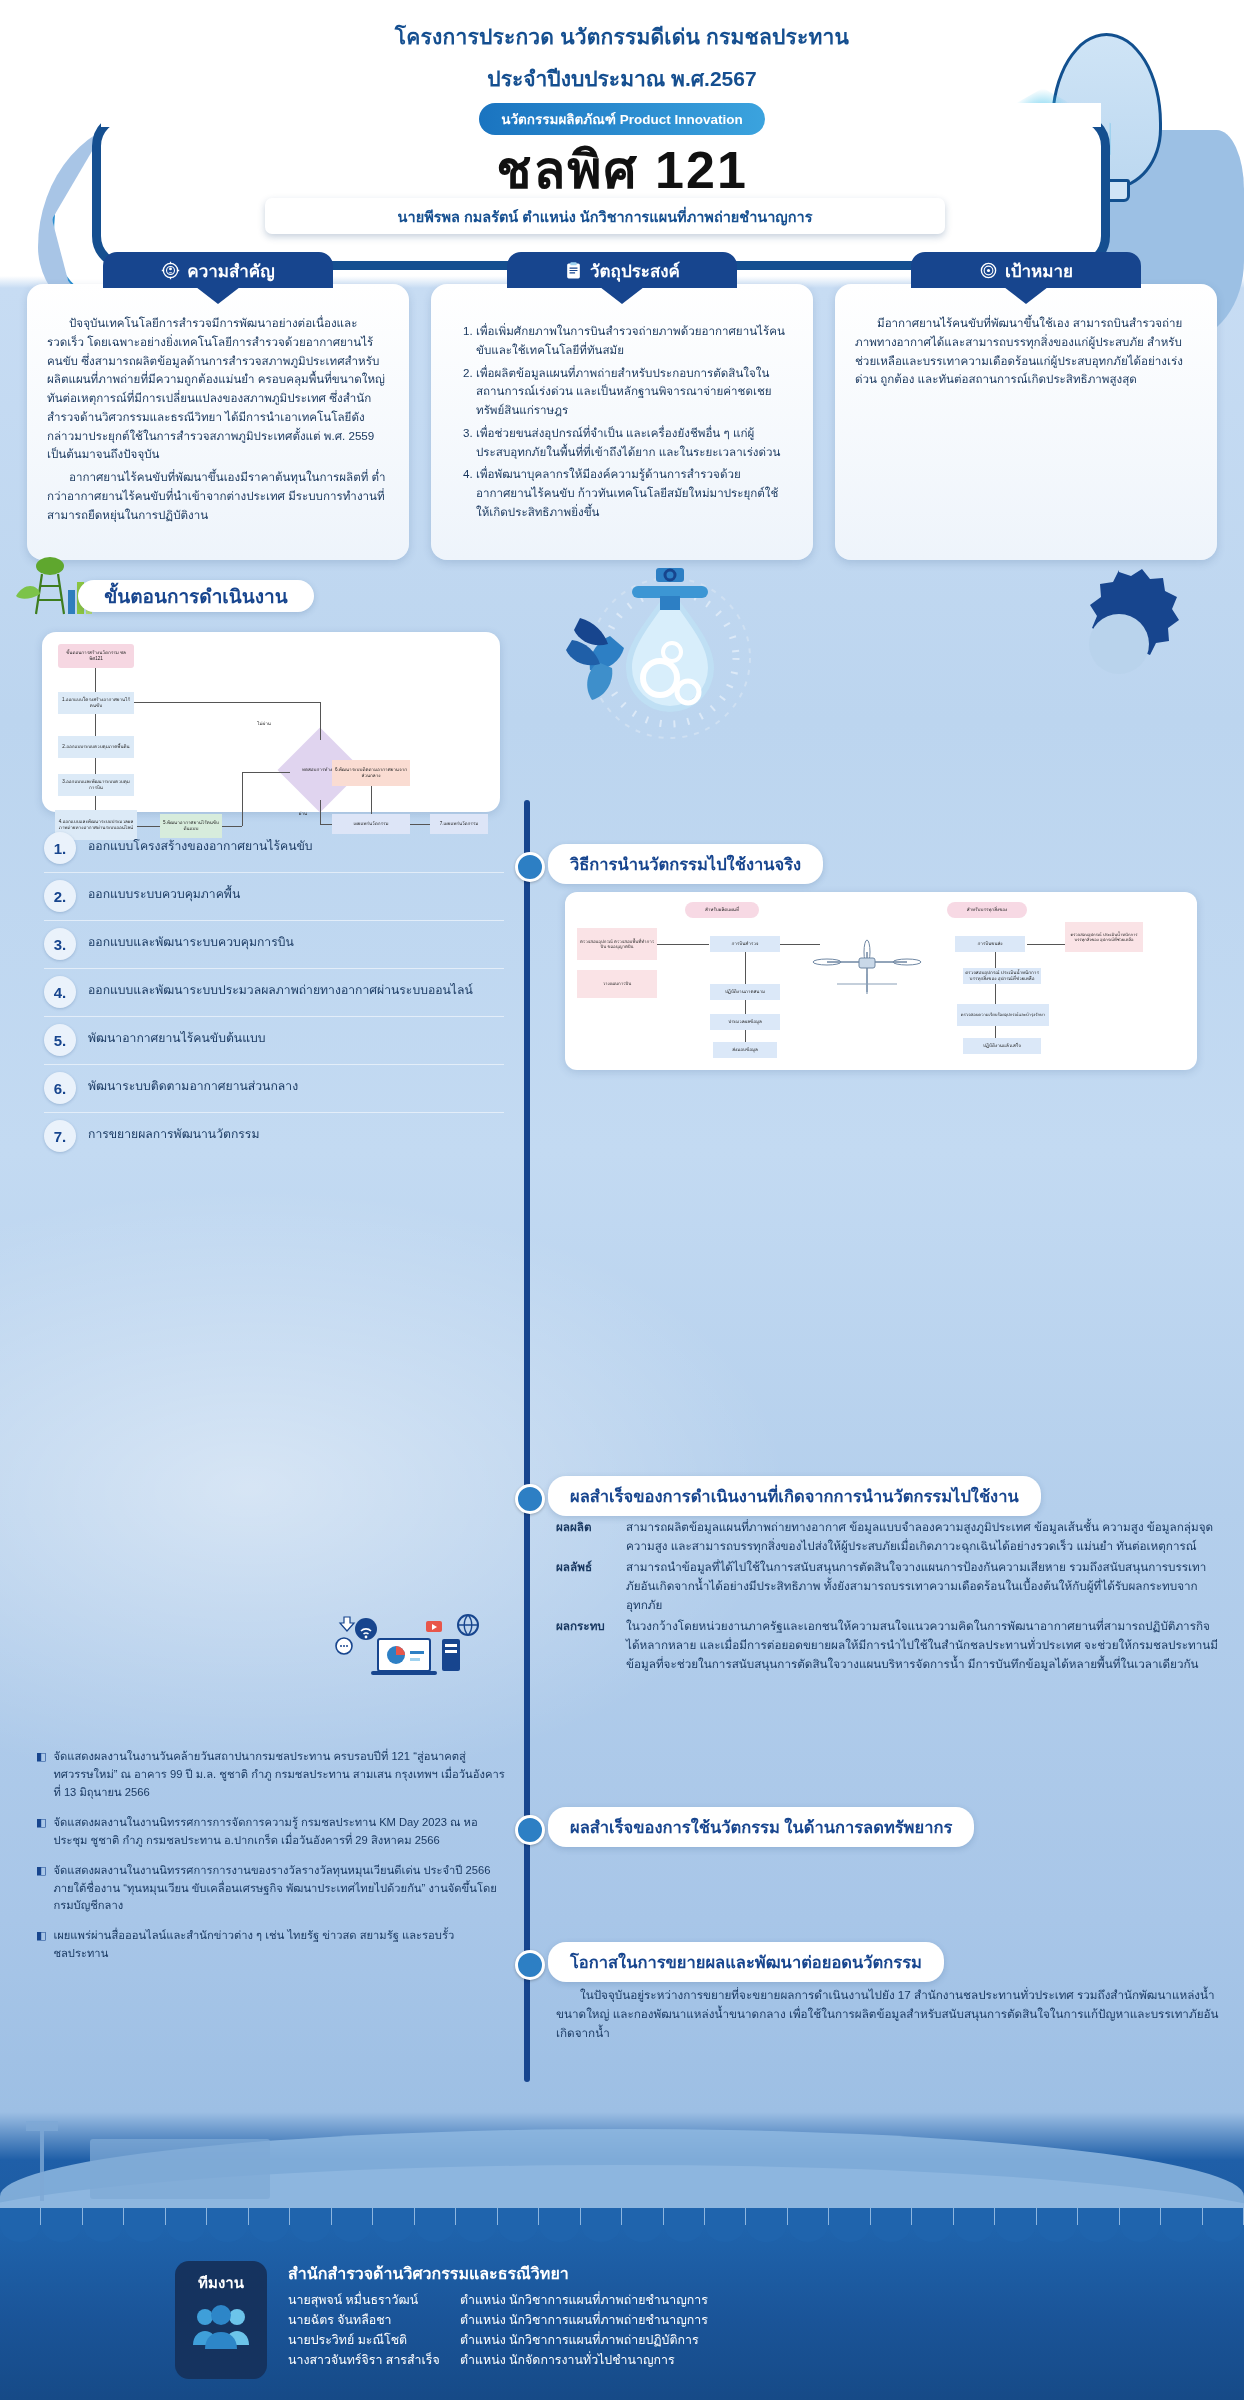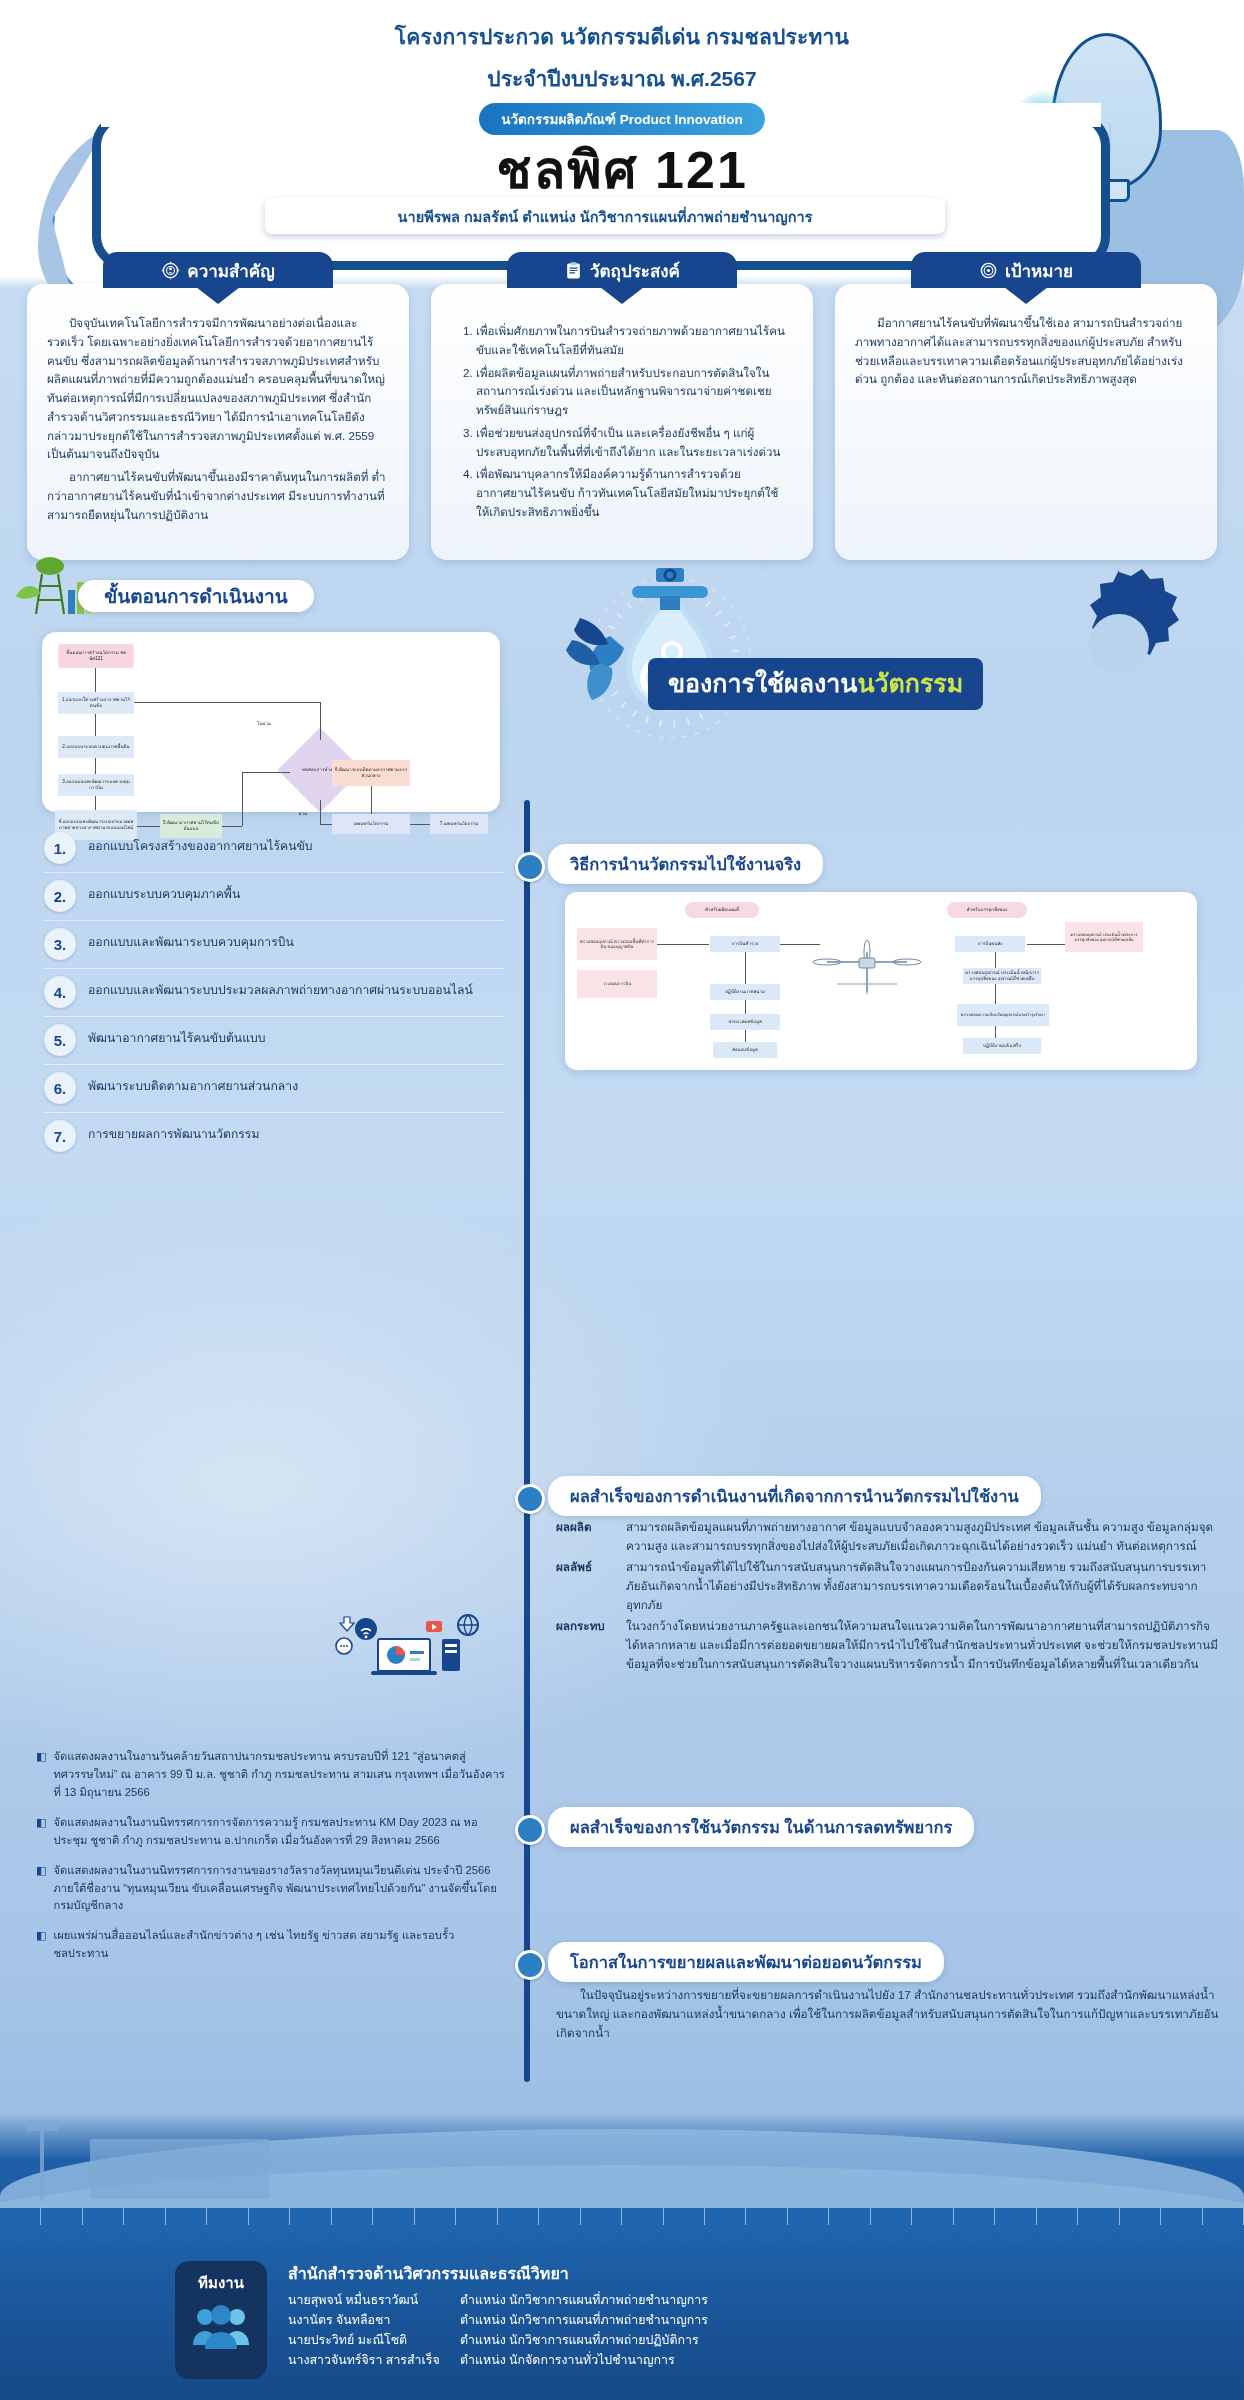--- a/index.html
+++ b/index.html
@@ -405,23 +405,20 @@
       <circle cx="150" cy="9" r="5" fill="none" stroke="#17458e" stroke-width="3"></circle>
       <path d="M90 70c-14 6-22 20-20 34 16 2 30-8 34-22z" fill="#2d7fc4"></path>
       <path d="M78 96c-12 10-14 26-6 38 14-4 22-18 20-32z" fill="#3e8fcb"></path>
       <path d="M60 52c14 4 24 14 28 26-14 4-28-2-34-14z" fill="#17458e"></path>
       <path d="M52 74c14 2 24 12 28 24-14 4-28-2-34-14z" fill="#1f5fa8"></path>
     </svg>
     <svg style="position:absolute;right:30px;top:-6px;width:190px;height:160px;" viewBox="0 0 190 160">
       <path d="M95 12l12 4 11-7 8 10 13-1 2 13 12 6-5 12 7 11-11 8 1 13-13 2-6 12-12-5-11 7-8-11-13 1-2-13-12-6 5-12-7-11 11-8-1-13 13-2 6-12z" fill="#17458e"></path>
       <circle cx="95" cy="84" r="30" fill="#b9d3ec"></circle>
     </svg>
-    <div class="hero-badge2">
-      <span class="w">ของการใช้ผลงาน</span><span>นวัตกรรม</span>
-    </div>
   </div>
 
   <div class="timeline"></div>
   <div class="tl-dot" style="left:515px;top:852px;"></div>
   <div class="tl-dot" style="left:515px;top:1484px;"></div>
   <div class="tl-dot" style="left:515px;top:1815px;"></div>
   <div class="tl-dot" style="left:515px;top:1950px;"></div>
 
   <div class="tl-pill" style="left:548px;top:844px;">วิธีการนำนวัตกรรมไปใช้งานจริง</div>
 
@@ -530,21 +527,21 @@
         <path d="M15 48c0-11 7-17 16-17s16 6 16 17z" fill="#2d86c8"></path>
       </svg>
     </div>
     <div class="team-info">
       <div class="team-org">สำนักสำรวจด้านวิศวกรรมและธรณีวิทยา</div>
       <div class="team-row">
         <div class="team-name">นายสุพจน์ หมื่นธราวัฒน์</div>
         <div class="team-pos">ตำแหน่ง นักวิชาการแผนที่ภาพถ่ายชำนาญการ</div>
       </div>
       <div class="team-row">
-        <div class="team-name">นงานัตร จันทลือชา</div>
+        <div class="team-name">นายฉัตร จันทลือชา</div>
         <div class="team-pos">ตำแหน่ง นักวิชาการแผนที่ภาพถ่ายชำนาญการ</div>
       </div>
       <div class="team-row">
         <div class="team-name">นายประวิทย์ มะณีโชติ</div>
         <div class="team-pos">ตำแหน่ง นักวิชาการแผนที่ภาพถ่ายปฏิบัติการ</div>
       </div>
       <div class="team-row">
         <div class="team-name">นางสาวจันทร์จิรา สารสำเร็จ</div>
         <div class="team-pos">ตำแหน่ง นักจัดการงานทั่วไปชำนาญการ</div>
       </div>

